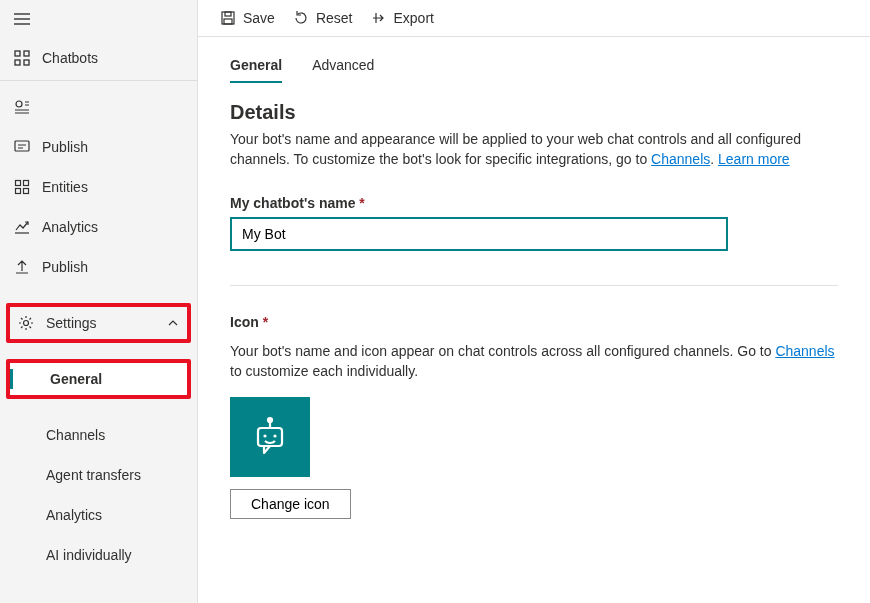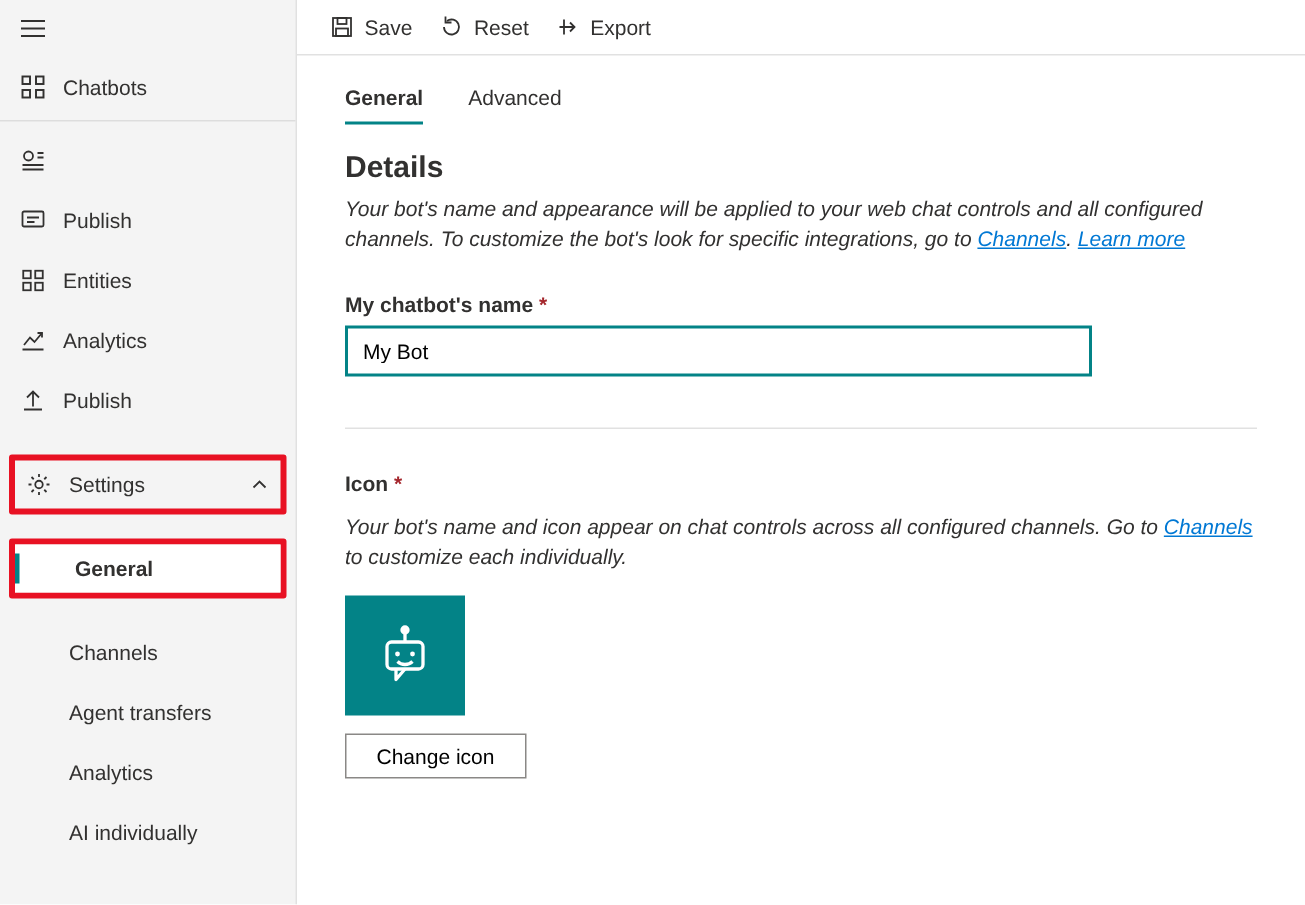--- a/index.html
+++ b/index.html
@@ -108,21 +108,20 @@
     h1.section-title {
       font-size: 20px;
       font-weight: 600;
       margin-bottom: 6px;
     }
     .section-desc {
       font-size: 14px;
       color: #323130;
       line-height: 1.4;
       margin-bottom: 26px;
-      font-style: italic;
     }
     .link { color: #0078d4; text-decoration: underline; cursor: pointer; }
     
     .field-label {
       font-weight: 600;
       font-size: 14px;
       margin-bottom: 6px;
       display: block;
     }
     .req { color: #a4262c; }

